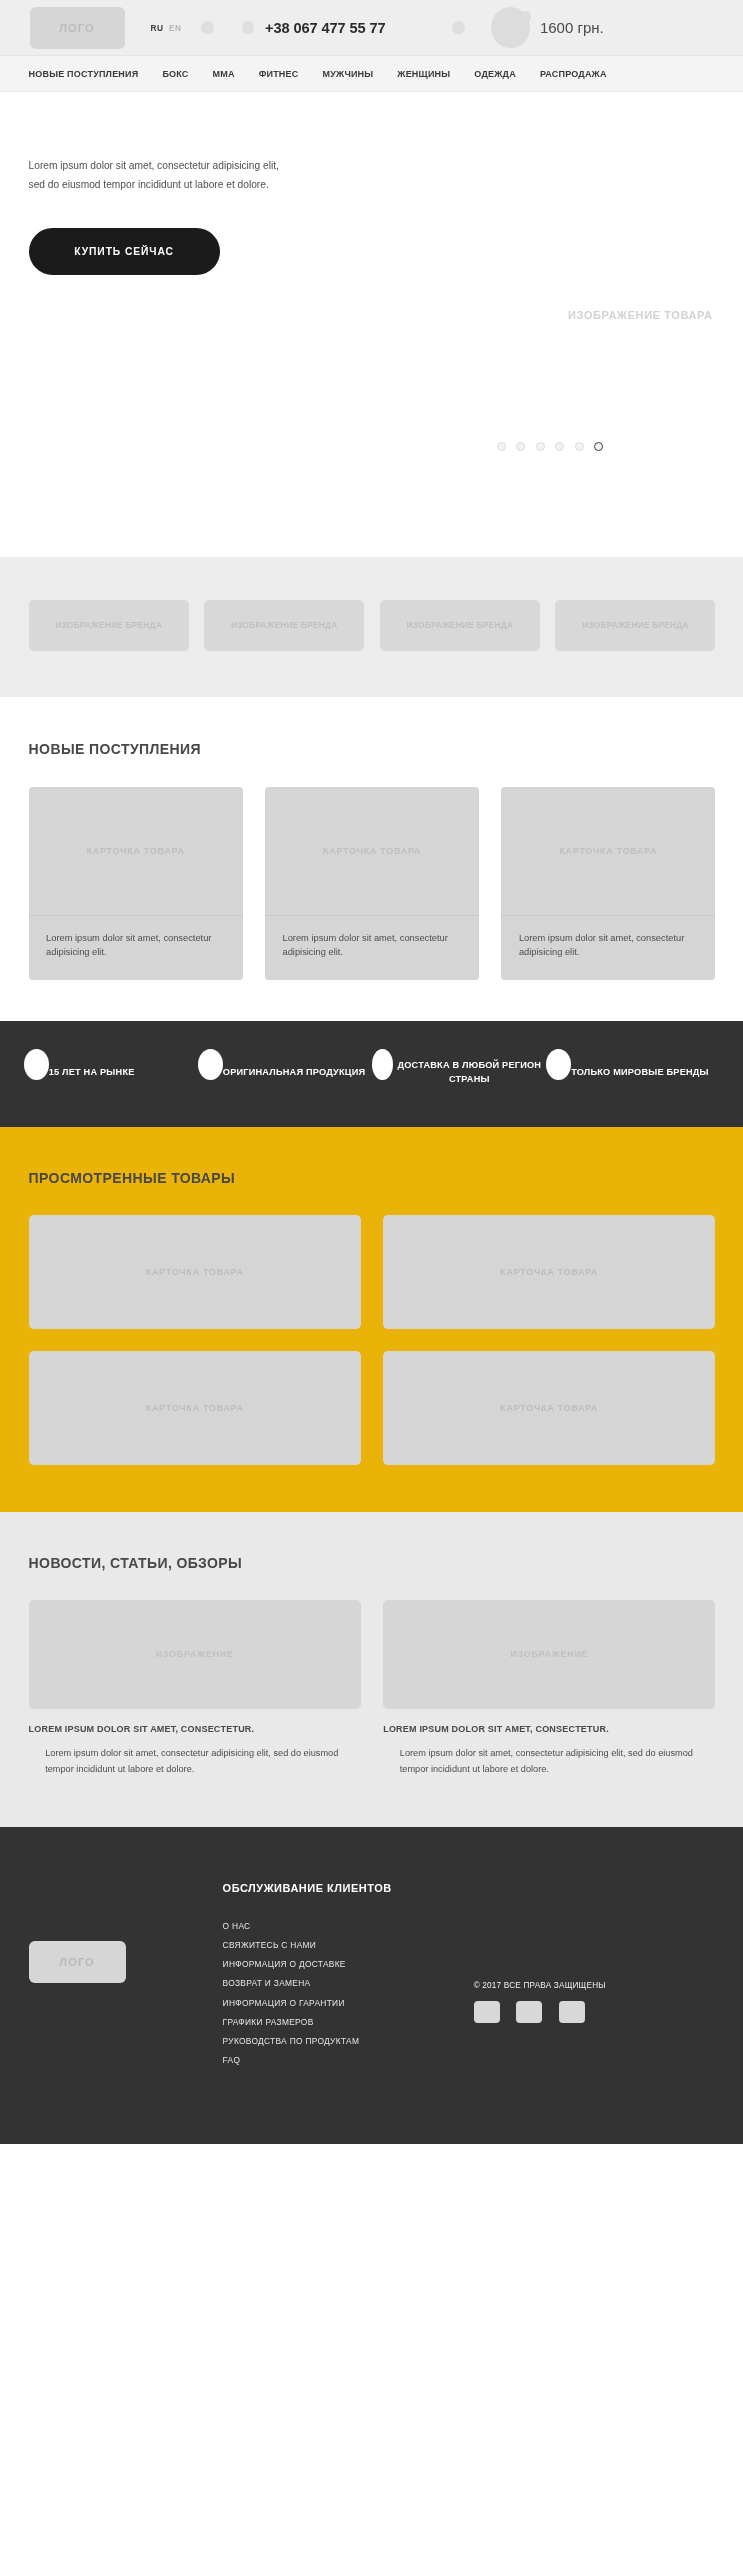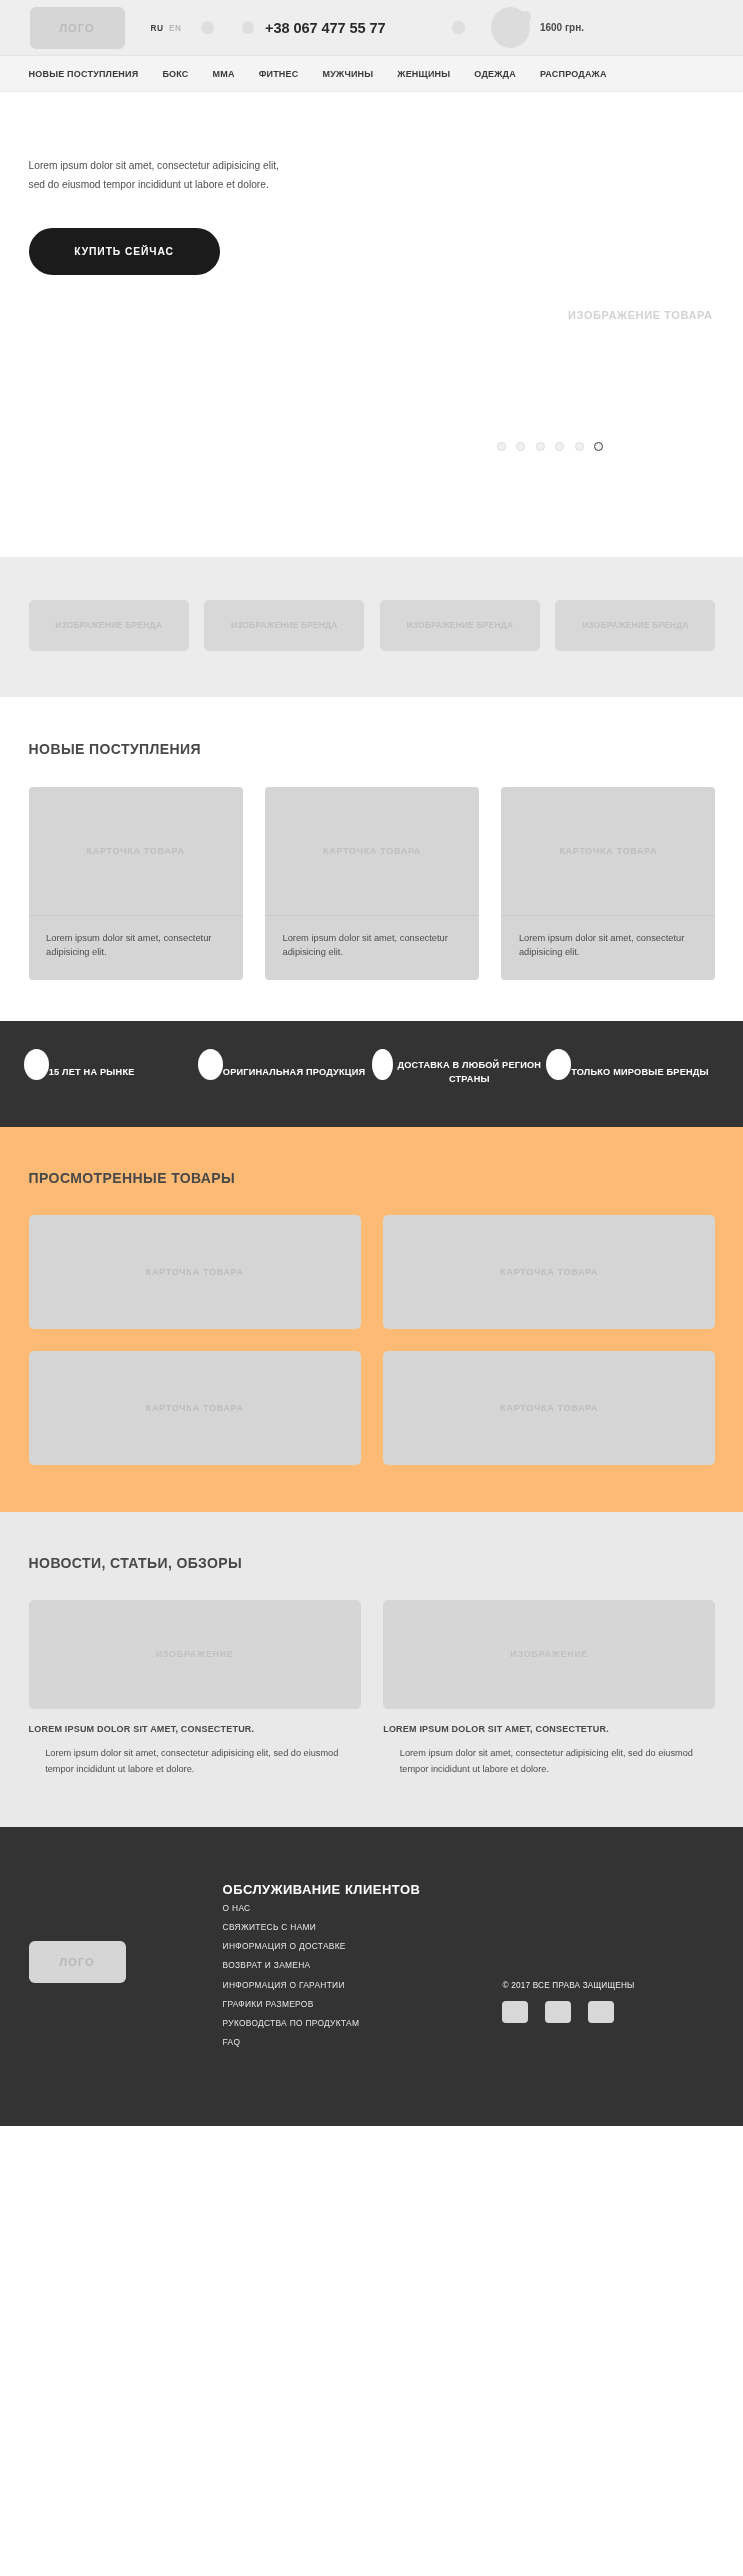--- a/index.html
+++ b/index.html
@@ -84,24 +84,23 @@
   .cart-ico:after {
     content: "";
     position: absolute;
     right: 1px; top: 3.9px;
     width: 10.7px; height: 10.7px;
     background: #dcdcdc;
     border-radius: 50%;
   }
   .cart-total {
     margin-left: 7.8px;
-    font-size: 10px;
+    font-size: 15px;
     color: #4a4a4a;
     white-space: nowrap;
-    font-weight: bold;
   }
 
   
   .nav {
     background: #f4f4f4;
     height: 36px;
     display: flex;
     align-items: center;
     border-bottom: 1px solid #e8e8e8;
   }
@@ -280,21 +279,21 @@
   .feature-label {
     color: #ffffff;
     font-size: 9.2px;
     font-weight: 700;
     text-align: center;
     line-height: 1.45;
     letter-spacing: 0.2px;
   }
 
   
-  .viewed { background: #fdba74; padding: 43px 0 47px; }
+  .viewed { background: #eab308; padding: 43px 0 47px; }
   .viewed-inner { width: 720px; margin: 0 auto; padding: 0 16.6px; }
   .viewed .sec-title { margin-bottom: 29px; }
   .viewed-grid {
     display: grid;
     grid-template-columns: 1fr 1fr;
     gap: 21.4px 22.4px;
   }
   .vcard {
     height: 114px;
     background: #d5d5d5;
@@ -365,24 +364,24 @@
     letter-spacing: 1px;
     margin-top: 59px;
     flex: 0 0 auto;
   }
   .footer-col {
     margin-left: 97px;
     flex: 0 0 auto;
   }
   .footer-head {
     color: #ffffff;
-    font-size: 13px;
+    font-size: 11px;
     font-weight: 700;
     letter-spacing: 0.5px;
-    margin-bottom: 6px;
+    margin-bottom: 27px;
   }
   .footer-links { list-style: none; }
   .footer-links li {
     color: #e7e7e7;
     font-size: 8.4px;
     letter-spacing: 0.3px;
     margin-bottom: 9.2px;
     cursor: pointer;
   }
   .footer-right {

